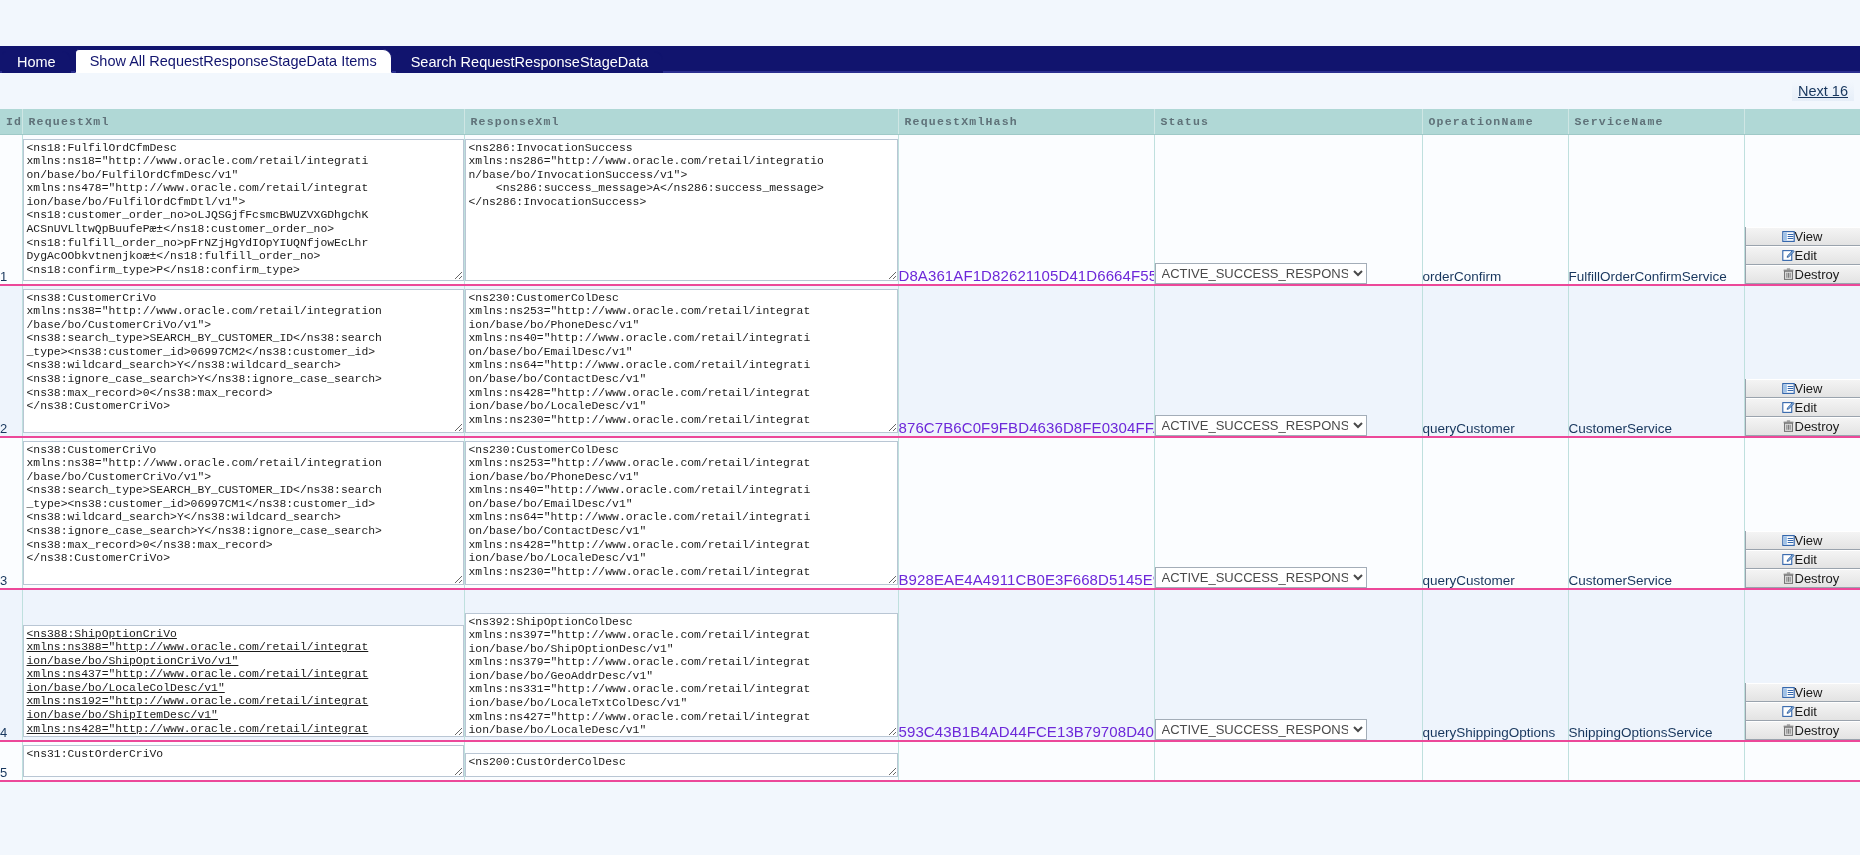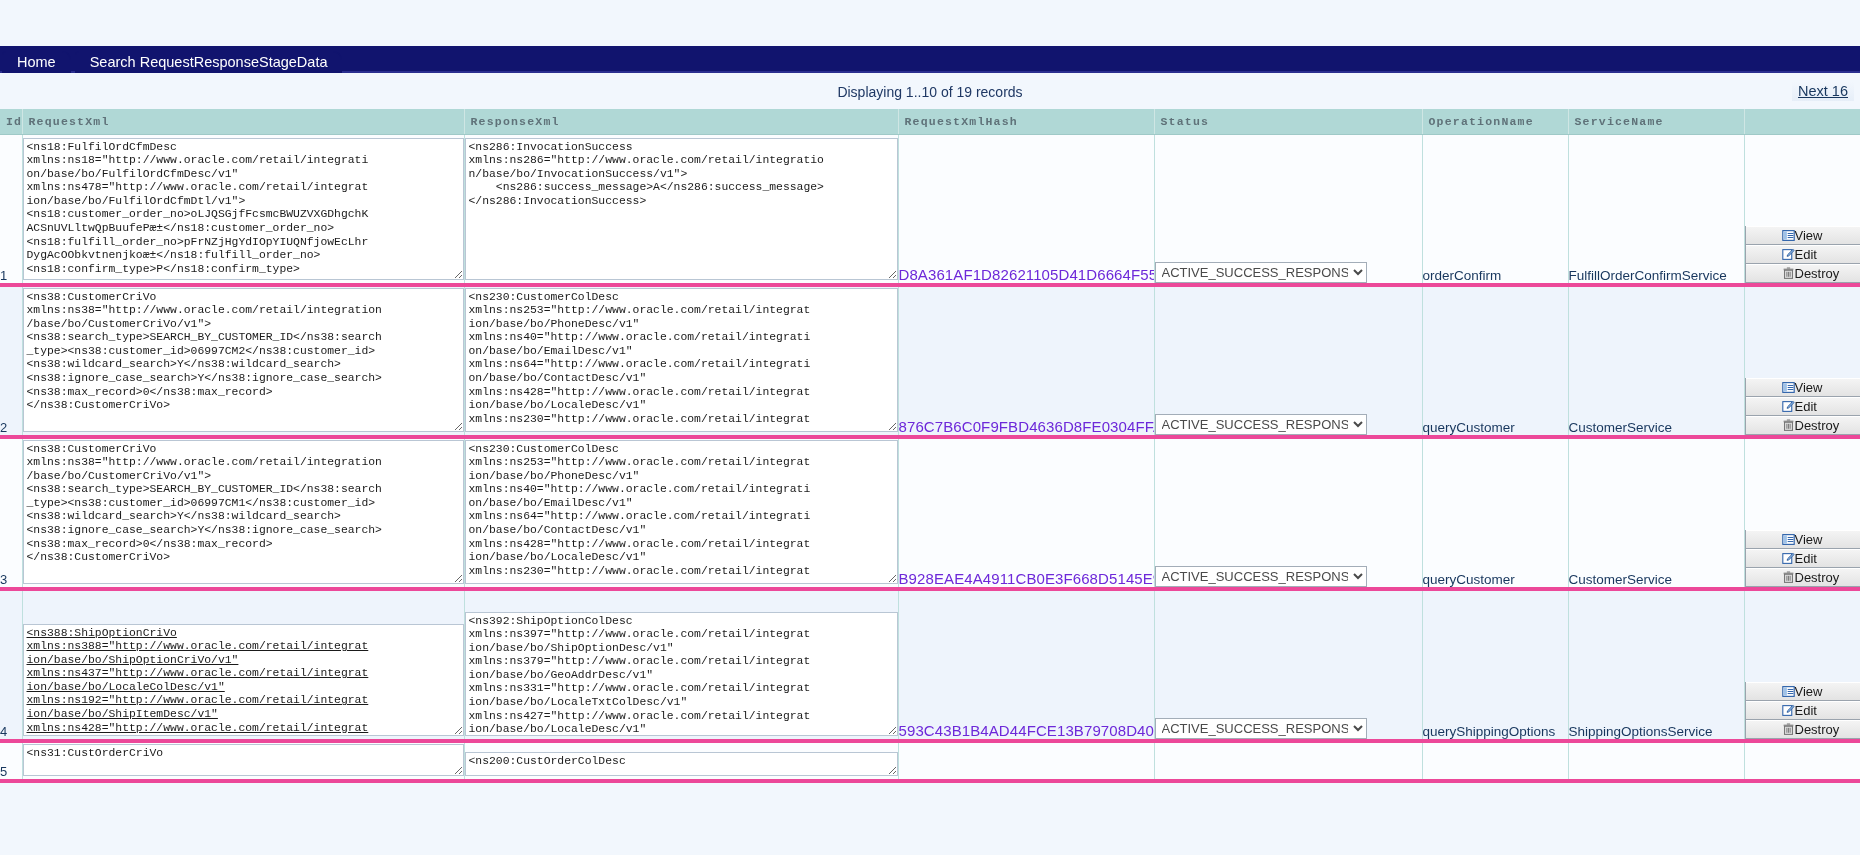--- a/index.html
+++ b/index.html
@@ -107,21 +107,21 @@
     padding: 4px 6px 5px 6px;
     height: 16px;
     border-right: 1px solid #cfe6e4;
     border-bottom: 1px solid #9fc9c7;
     vertical-align: middle;
     overflow: hidden;
     white-space: nowrap;
   }
   table.grid td {
     border-right: 1px solid #bfe0de;
-    border-bottom: 4px solid #ec4899;
+    border-bottom: 2px solid #ec4899;
     vertical-align: bottom;
     padding: 0;
     overflow: hidden;
   }
   tr.row-odd td { background: #fbfdff; }
   tr.row-even td { background: #eef4fc; }
 
   td.c-id {
     text-align: left;
     vertical-align: bottom;
@@ -199,26 +199,26 @@
   .act-icon { width: 13px; height: 13px; flex: 0 0 13px; display:block; }
 </style>
 </head>
 <body>
 
 <div id="page">
 
   <div class="tabbar">
     <div class="tabbar-inner">
       <div class="tab">Home</div>
+      <div class="tab active">Show All RequestResponseStageData Items</div>
       <div class="tab">Search RequestResponseStageData</div>
     </div>
   </div>
 
   <div class="recordbar">
-    <div class="record-count">Displaying 1..10 of 19 records</div>
     <div class="next-link">Next 16</div>
   </div>
 
   <table class="grid">
     <colgroup>
       <col style="width:22px">
       <col style="width:442px">
       <col style="width:434px">
       <col style="width:256px">
       <col style="width:268px">

